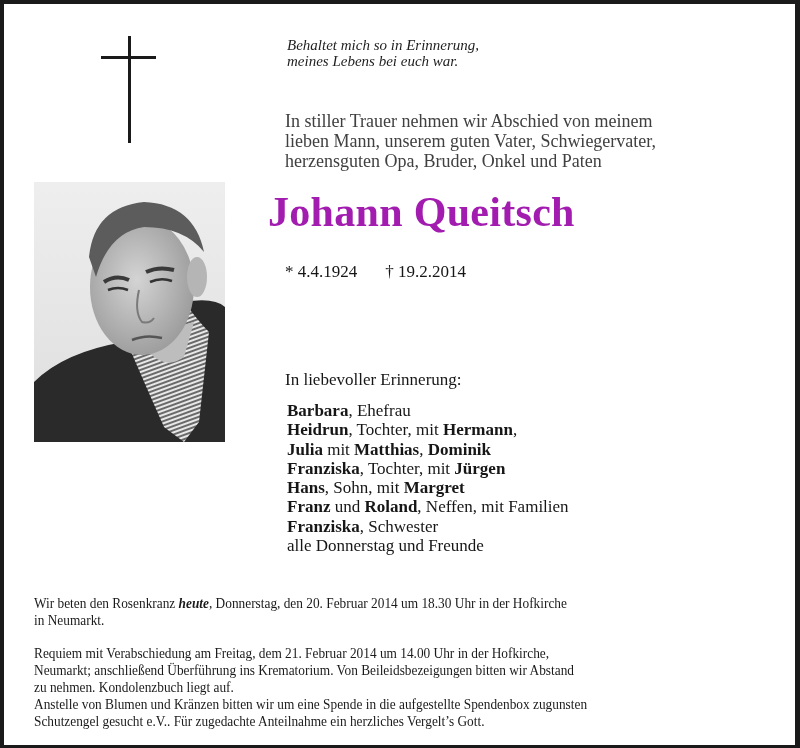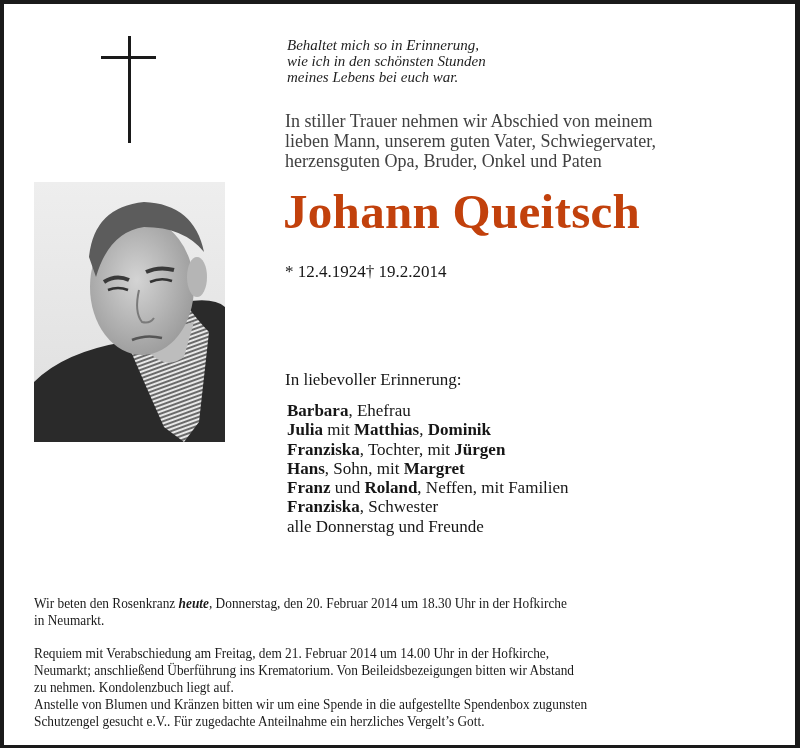--- a/index.html
+++ b/index.html
@@ -18,27 +18,27 @@
   }
   .intro {
     position: absolute; left: 281px; top: 107px;
     font-size: 18px; line-height: 20px; color: #404040;
   }
   .photo {
     position: absolute; left: 30px; top: 178px; width: 191px; height: 260px;
     overflow: hidden; background: linear-gradient(180deg, #ececec 0%, #e2e2e2 100%);
   }
   .name {
-    position: absolute; left: 279px; top: 178px;
-    font-size: 49px; font-weight: bold; line-height: 60px; color: #c2410c; letter-spacing: 0.3px;
+    position: absolute; left: 264px; top: 178px;
+    font-size: 42px; font-weight: bold; line-height: 60px; color: #a21caf; letter-spacing: 0.3px;
   }
   .dates {
     position: absolute; left: 281px; top: 258px; font-size: 17px; line-height: 20px;
   }
-  .dates .death { }
+  .dates .death { margin-left: 28px; }
   .address {
     position: absolute; left: 281px; top: 309px; font-size: 17px; line-height: 20px;
   }
   .memory {
     position: absolute; left: 281px; top: 366px; font-size: 17px; line-height: 20px;
   }
   .mourners {
     position: absolute; left: 283px; top: 397px; font-size: 17px; line-height: 19.3px;
   }
   .mourners div { white-space: nowrap; }
@@ -57,21 +57,20 @@
 
 <div class="page">
 
   <div>
     <div class="cross-v"></div>
     <div class="cross-h"></div>
   </div>
 
   <div class="motto">
     <div>Behaltet mich so in Erinnerung,</div>
-    <div>wie ich in den schönsten Stunden</div>
     <div>meines Lebens bei euch war.</div>
   </div>
 
   <div class="intro">
     <div>In stiller Trauer nehmen wir Abschied von meinem</div>
     <div>lieben Mann, unserem guten Vater, Schwiegervater,</div>
     <div>herzensguten Opa, Bruder, Onkel und Paten</div>
   </div>
 
   <div class="photo" title="Black and white portrait of an elderly man in a dark sweater and striped collared shirt">
@@ -112,28 +111,29 @@
 
       <path d="M105 108 Q100 130 108 140 Q116 142 120 136" stroke="#7a7a7a" stroke-width="2" fill="none"></path>
 
       <path d="M98 158 Q112 152 128 156" stroke="#555" stroke-width="2.5" fill="none"></path>
     </svg>
   </div>
 
   <div class="name">Johann Queitsch</div>
 
   <div class="dates">
-    <span>* 12.4.1924</span><span class="death">† 19.2.2014</span>
+    <span>* 4.4.1924</span><span class="death">† 19.2.2014</span>
   </div>
 
 
   <div class="memory">In liebevoller Erinnerung:</div>
 
   <div class="mourners" id="mourners">
       <div><b>Barbara</b><span>, Ehefrau</span></div>
+      <div><b>Heidrun</b><span>, Tochter, mit </span><b>Hermann</b><span>,</span></div>
       <div><b>Julia</b><span> mit </span><b>Matthias</b><span>, </span><b>Dominik</b></div>
       <div><b>Franziska</b><span>, Tochter, mit </span><b>Jürgen</b></div>
       <div><b>Hans</b><span>, Sohn, mit </span><b>Margret</b></div>
       <div><b>Franz</b><span> und </span><b>Roland</b><span>, Neffen, mit Familien</span></div>
       <div><b>Franziska</b><span>, Schwester</span></div>
       <div><span>alle Donnerstag und Freunde</span></div>
     </div>
 
   <div class="footer">
     <p>

